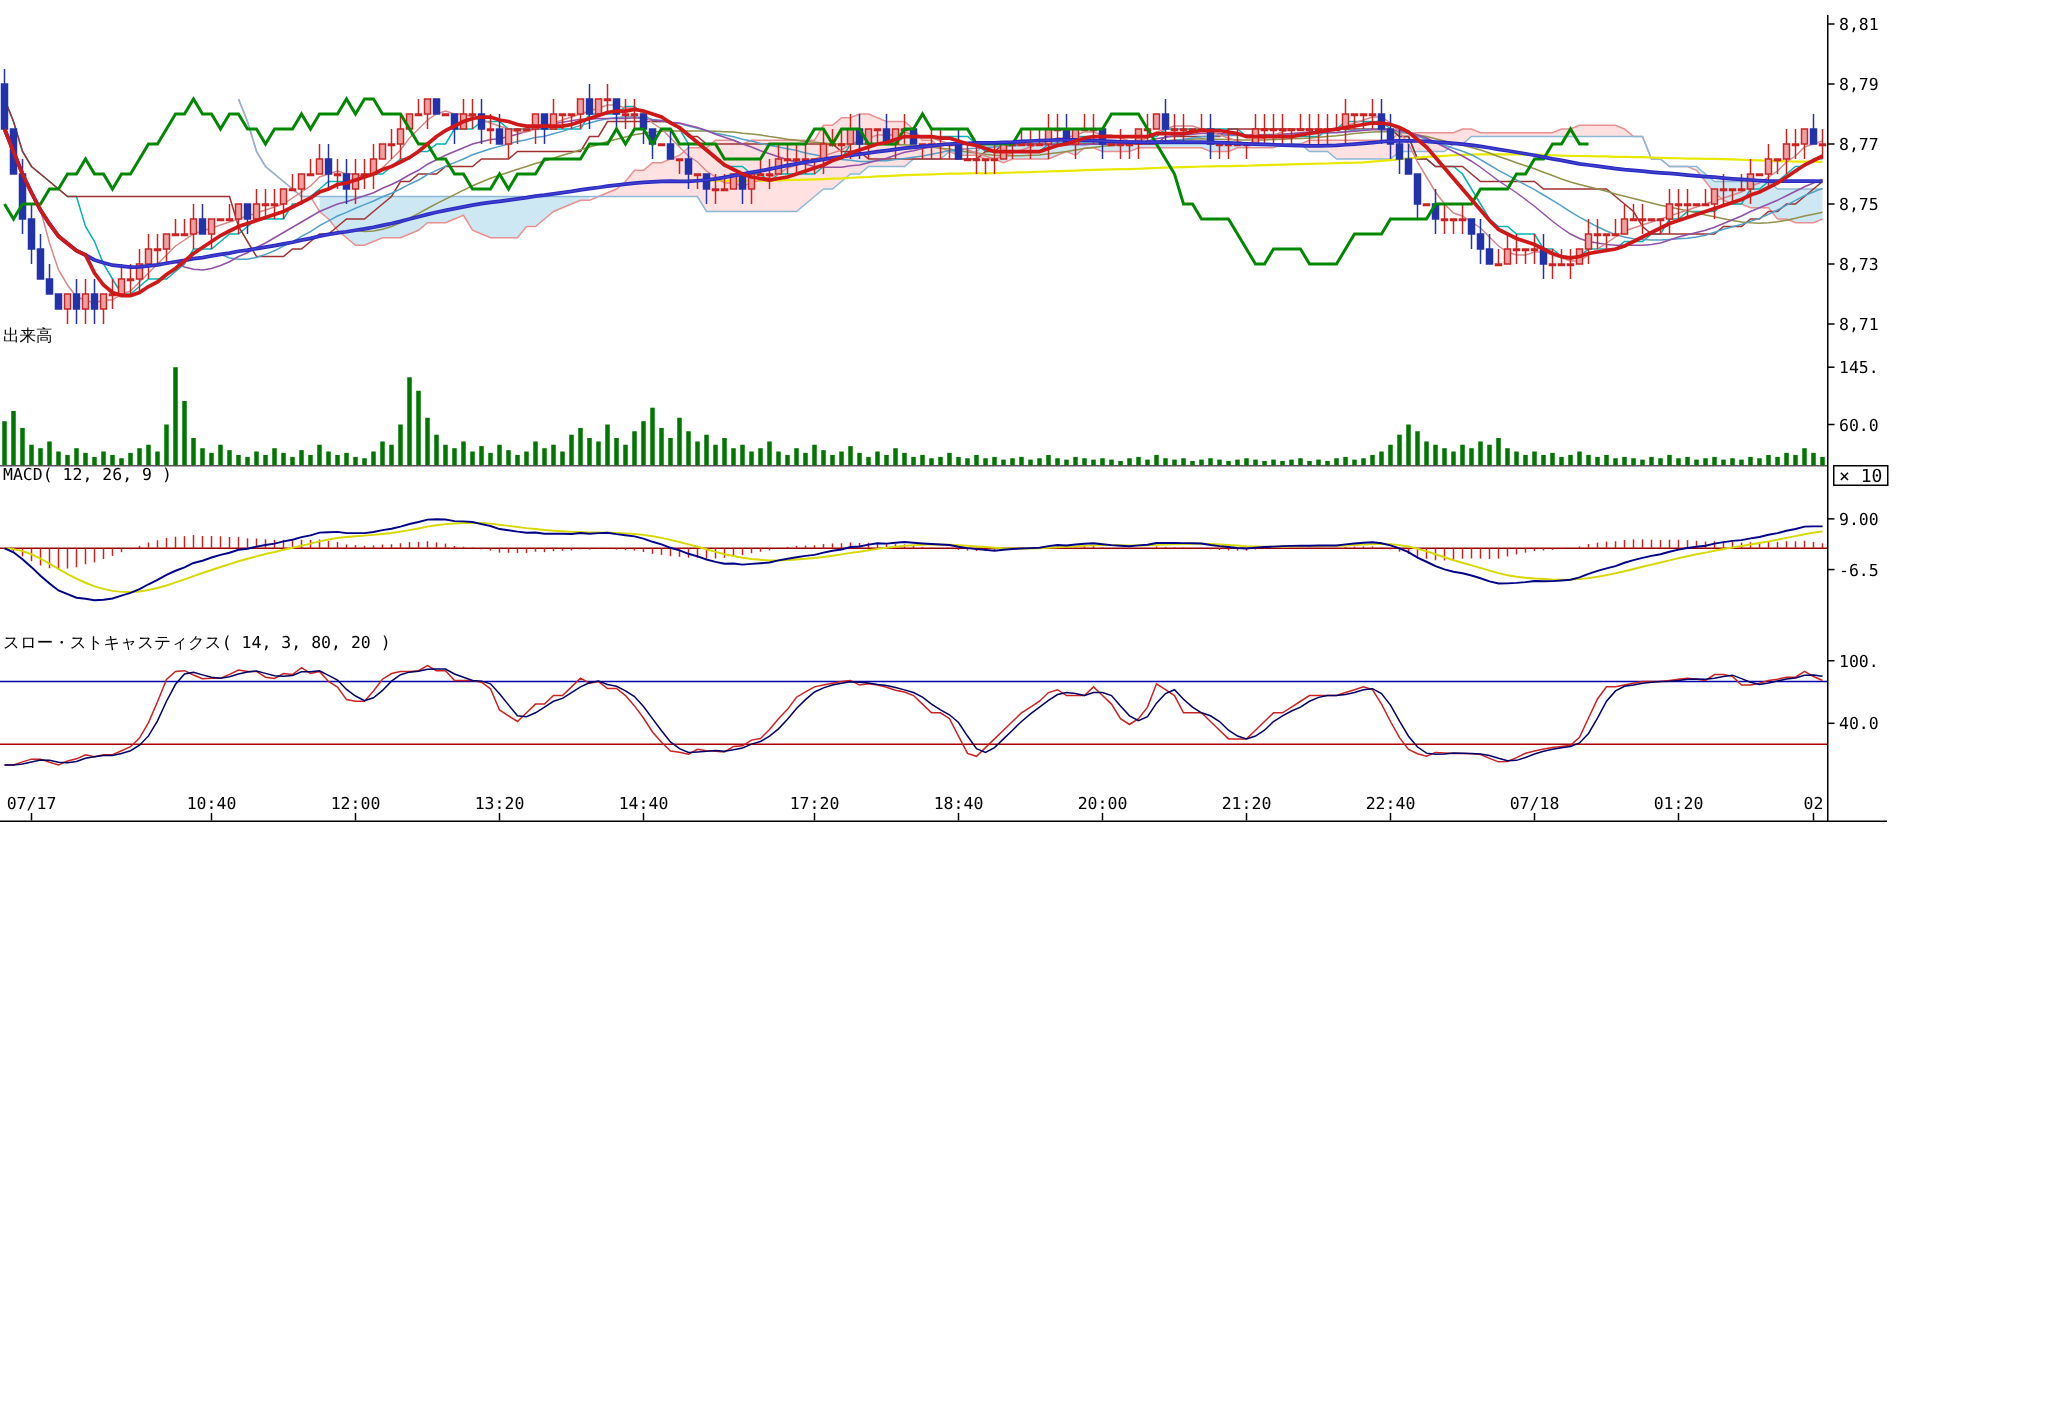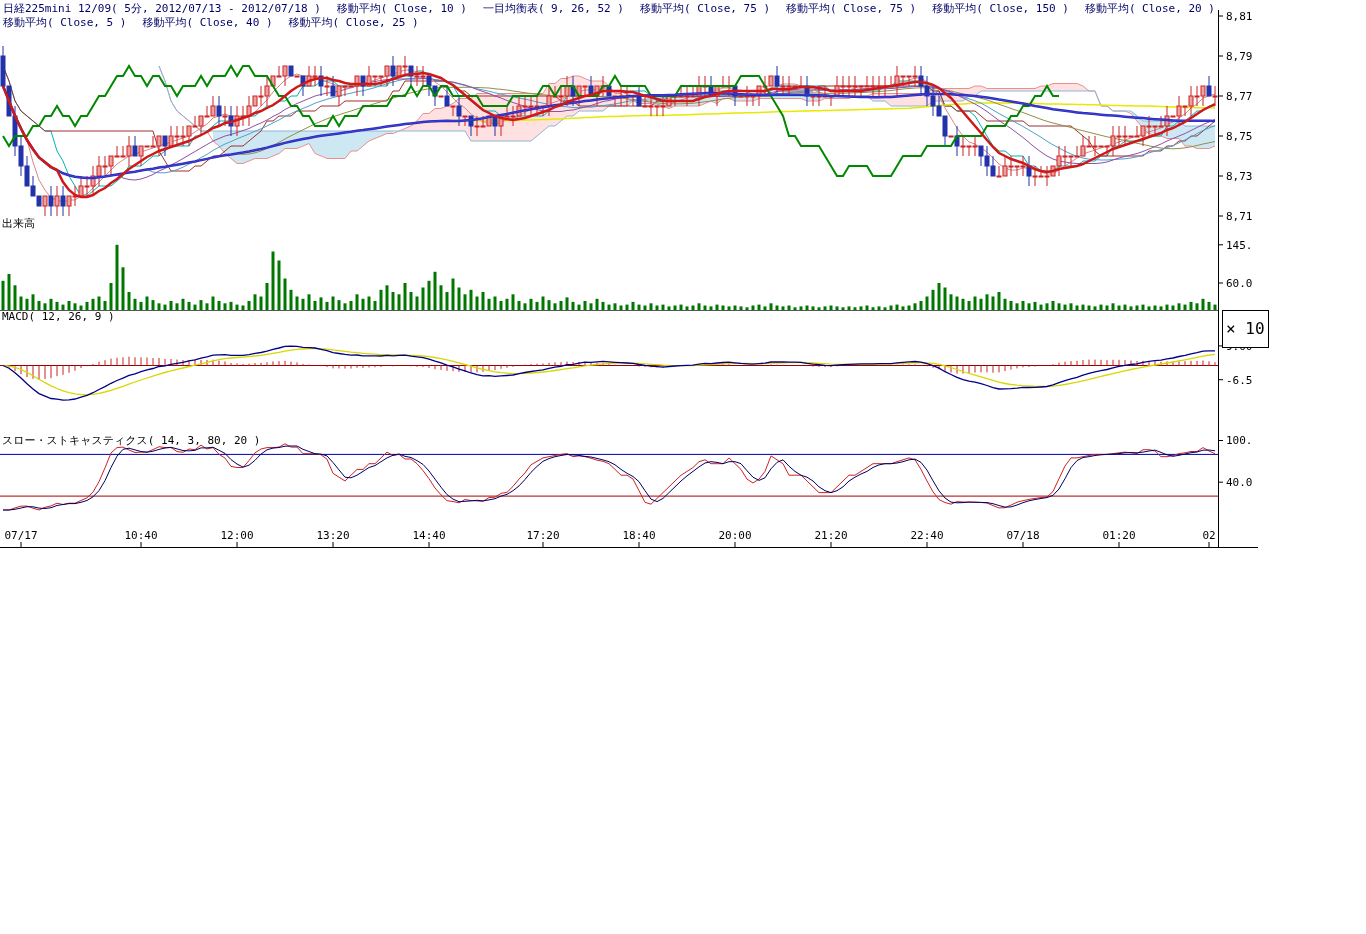--- a/index.html
+++ b/index.html
@@ -8,23 +8,23 @@
   .screen{position:relative;width:1366px;height:934px;background:#ffffff}
   #chart-svg{position:absolute;left:0;top:0}
   svg text{font-family:"DejaVu Sans Mono","Liberation Mono",monospace}
   .hdr{position:absolute;left:3px;white-space:nowrap;font-size:11px;color:#000066;z-index:5}
   .hdr span{margin-right:16px}
   .l1{top:1px}
   .l2{top:15px}
   .ptitle{position:absolute;left:2px;font-size:11px;color:#000000;z-index:5}
   .vol-t{top:216px}
   .macd-t{top:310px}
-  .stoch-t{top:433px}
+  .stoch-t{top:421px}
   .multbox{position:absolute;left:1222px;top:310px;border:1px solid #000;
-    font-size:16px;line-height:12px;padding:12px 3px;background:#fff;color:#000;z-index:5}
+    font-size:12px;line-height:12px;padding:0 3px;background:#fff;color:#000;z-index:5}
 </style>
 </head>
 <body>
 
 <div class="screen">
   <svg id="chart-svg" width="1366" height="560">
       <g>
         <path d="M 159 66.0 L 165 81.0 L 171 101.0 L 177 111.0 L 183 116.0 L 189 121.0 L 195 126.0 L 201 131.0 L 207 131.0 L 207 131.0 L 201 131.0 L 195 126.0 L 189 121.0 L 183 116.0 L 177 111.0 L 171 101.0 L 165 81.0 L 159 66.0 Z" fill="rgba(255,120,120,0.22)" stroke="none"></path>
         <path d="M 213 141.0 L 219 146.0 L 225 153.5 L 231 158.5 L 237 163.5 L 243 163.5 L 249 161.0 L 255 158.5 L 261 158.5 L 267 158.5 L 273 156.0 L 279 153.5 L 285 148.5 L 291 148.5 L 297 148.5 L 303 146.0 L 309 143.5 L 315 153.5 L 321 156.0 L 327 158.5 L 333 158.5 L 339 158.5 L 345 158.5 L 351 151.0 L 357 151.0 L 363 146.0 L 369 141.0 L 375 138.5 L 381 136.0 L 387 133.5 L 393 133.5 L 393 131.0 L 387 131.0 L 381 131.0 L 375 131.0 L 369 131.0 L 363 131.0 L 357 131.0 L 351 131.0 L 345 131.0 L 339 131.0 L 333 131.0 L 327 131.0 L 321 131.0 L 315 131.0 L 309 131.0 L 303 131.0 L 297 131.0 L 291 131.0 L 285 131.0 L 279 131.0 L 273 131.0 L 267 131.0 L 261 131.0 L 255 131.0 L 249 131.0 L 243 131.0 L 237 131.0 L 231 131.0 L 225 131.0 L 219 131.0 L 213 131.0 Z" fill="rgba(90,180,215,0.30)" stroke="none"></path>
         <path d="M 399 131.0 L 405 128.5 L 411 126.0 L 417 121.0 L 423 113.5 L 429 113.5 L 435 108.5 L 441 108.5 L 447 106.0 L 453 103.5 L 459 98.5 L 465 98.5 L 471 98.5 L 477 93.5 L 483 93.5 L 489 93.5 L 495 96.0 L 501 93.5 L 507 93.5 L 513 93.5 L 519 93.5 L 525 93.5 L 531 93.5 L 537 93.5 L 543 93.5 L 549 83.5 L 555 83.5 L 561 78.5 L 567 78.5 L 573 76.0 L 579 76.0 L 585 78.5 L 591 81.0 L 597 81.0 L 603 81.0 L 609 86.0 L 615 93.5 L 621 93.5 L 627 98.5 L 633 101.0 L 633 101.0 L 627 106.0 L 621 106.0 L 615 106.0 L 609 106.0 L 603 111.0 L 597 111.0 L 591 111.0 L 585 111.0 L 579 111.0 L 573 116.0 L 567 116.0 L 561 121.0 L 555 126.0 L 549 126.0 L 543 131.0 L 537 136.0 L 531 141.0 L 525 141.0 L 519 141.0 L 513 141.0 L 507 141.0 L 501 141.0 L 495 141.0 L 489 141.0 L 483 141.0 L 477 141.0 L 471 141.0 L 465 131.0 L 459 131.0 L 453 131.0 L 447 131.0 L 441 131.0 L 435 131.0 L 429 131.0 L 423 131.0 L 417 131.0 L 411 131.0 L 405 131.0 L 399 131.0 Z" fill="rgba(255,120,120,0.22)" stroke="none"></path>
@@ -920,24 +920,18 @@
         <text x="927" y="539" text-anchor="middle" font-size="11" fill="#000">22:40</text>
         <line x1="1023" y1="542" x2="1023" y2="547" stroke="#000"></line>
         <text x="1023" y="539" text-anchor="middle" font-size="11" fill="#000">07/18</text>
         <line x1="1119" y1="542" x2="1119" y2="547" stroke="#000"></line>
         <text x="1119" y="539" text-anchor="middle" font-size="11" fill="#000">01:20</text>
         <line x1="1209" y1="542" x2="1209" y2="547" stroke="#000"></line>
         <text x="1209" y="539" text-anchor="middle" font-size="11" fill="#000">02</text>
       </g>
     </svg>
 
-  <div class="hdr l1">
-    <span>日経225mini 12/09( 5分, 2012/07/13 - 2012/07/18 )</span><span>移動平均( Close, 10 )</span><span>一目均衡表( 9, 26, 52 )</span><span>移動平均( Close, 75 )</span><span>移動平均( Close, 75 )</span><span>移動平均( Close, 150 )</span><span>移動平均( Close, 20 )</span>
-  </div>
-  <div class="hdr l2">
-    <span>移動平均( Close, 5 )</span><span>移動平均( Close, 40 )</span><span>移動平均( Close, 25 )</span>
-  </div>
 
   <div class="ptitle vol-t">出来高</div>
   <div class="ptitle macd-t">MACD( 12, 26, 9 )</div>
   <div class="ptitle stoch-t">スロー・ストキャスティクス( 14, 3, 80, 20 )</div>
   <div class="multbox">× 10</div>
 </div>
 
 </body></html>

